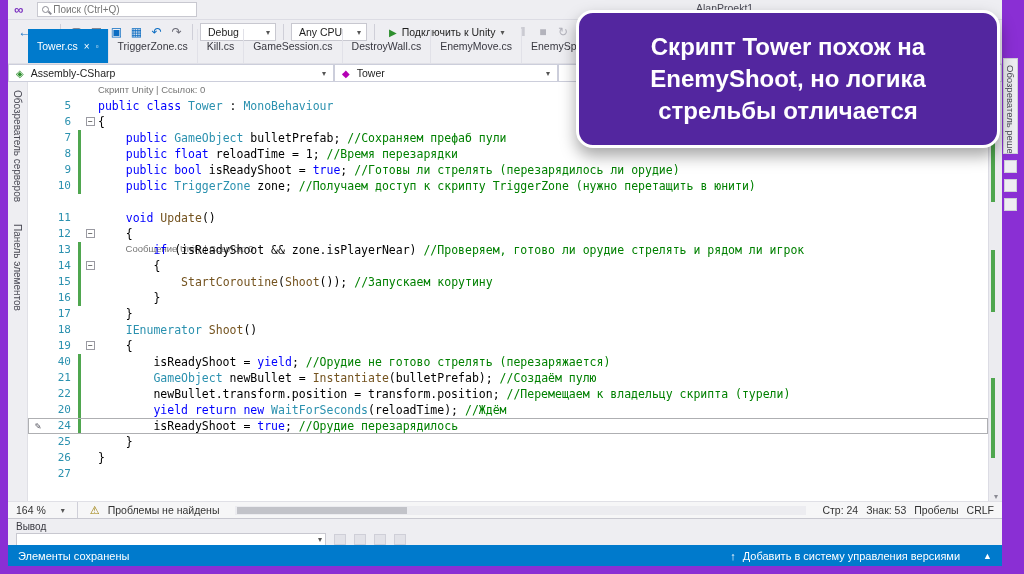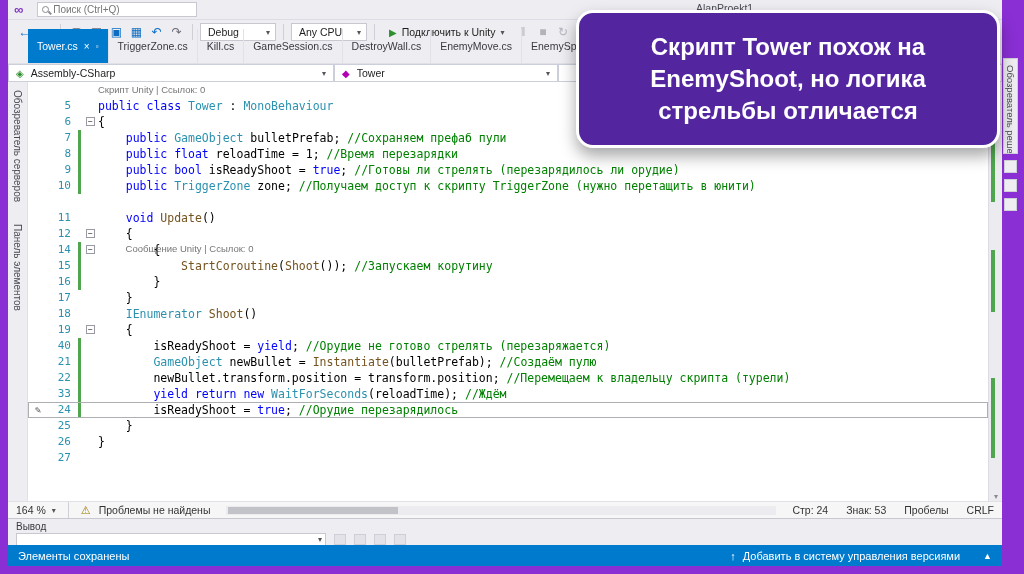--- a/index.html
+++ b/index.html
@@ -52,25 +52,25 @@
   .codetxt{flex:1}
   .codetxt.lens{font-family:Liberation Sans, sans-serif;font-size:9.5px;color:#767676;line-height:16px}
   .tok-kw{color:#0000ff}.tok-ty{color:#2b91af}.tok-me{color:#74531f}.tok-cm{color:#008000}.tok-pl{color:#000}
   .vscroll{width:14px;background:#ececf0;border-left:1px solid #dcdce4;position:relative;flex:none}
   .sarrow{position:absolute;left:0;width:14px;text-align:center;font-size:8px;color:#8a8a93}
   .sarrow.top{top:0}.sarrow.bot{bottom:0}
   .mark{position:absolute;left:2px;width:4px}
   .mark.g{background:#4fa64f}
   
   .estatus{height:17px;background:#f6f6f7;border-top:1px solid #e0e0e6;display:flex;align-items:center;padding:0 8px;gap:8px;font-size:10.5px;color:#333;flex:none}
-  .zoom{display:flex;gap:6px;align-items:center}
+  .zoom{display:flex;gap:15px;align-items:center}
   .warn{color:#9a7b00;font-size:11px}
   .hscroll{flex:1;height:9px;background:#ececf0;position:relative;margin:0 8px}
   .hthumb{position:absolute;left:2px;top:1px;width:170px;height:7px;background:#c2c3c9}
-  .stat-right{display:flex;gap:18px}
+  .stat-right{display:flex;gap:8px}
   .stat-item{white-space:nowrap}
   
   .output{height:27px;background:#eeeef2;border-top:1px solid #c8c8d0;padding:2px 8px;flex:none}
   .output-title{font-size:10px;color:#383840}
   .output-row{margin-top:1px;display:flex;gap:8px;align-items:center}
   .output-dd{width:310px;height:13px;background:#fff;border:1px solid #c8c8d0;display:flex;justify-content:flex-end;align-items:center;padding-right:3px}
   .osq{width:12px;height:11px;background:#e2e2e8;border:1px solid #cfcfd8}
   
   .bluebar{height:21px;background:#007acc;color:#fff;display:flex;align-items:center;padding:0 10px;font-size:11px;justify-content:space-between;flex:none}
   .sb-right{display:flex;align-items:center;gap:7px}
@@ -189,30 +189,31 @@
           <div class="crow"><span class="glyph"></span><span class="lnum"></span><span class="chg"></span><span class="fold"></span><span class="codetxt lens" style="padding-left: 0px;">Скрипт Unity | Ссылок: 0</span></div>
           <div class="crow"><span class="glyph"></span><span class="lnum">5</span><span class="chg"></span><span class="fold"></span><span class="codetxt"><span class="tok-kw">public </span><span class="tok-kw">class </span><span class="tok-ty">Tower</span><span class="tok-pl"> : </span><span class="tok-ty">MonoBehaviour</span></span></div>
           <div class="crow"><span class="glyph"></span><span class="lnum">6</span><span class="chg"></span><span class="fold"><span class="foldbox">−</span></span><span class="codetxt"><span class="tok-pl">{</span></span></div>
           <div class="crow"><span class="glyph"></span><span class="lnum">7</span><span class="chg on"></span><span class="fold"></span><span class="codetxt"><span class="tok-pl">    </span><span class="tok-kw">public </span><span class="tok-ty">GameObject</span><span class="tok-pl"> bulletPrefab; </span><span class="tok-cm">//Сохраняем префаб пули</span></span></div>
           <div class="crow"><span class="glyph"></span><span class="lnum">8</span><span class="chg on"></span><span class="fold"></span><span class="codetxt"><span class="tok-pl">    </span><span class="tok-kw">public </span><span class="tok-kw">float</span><span class="tok-pl"> reloadTime = 1; </span><span class="tok-cm">//Время перезарядки</span></span></div>
           <div class="crow"><span class="glyph"></span><span class="lnum">9</span><span class="chg on"></span><span class="fold"></span><span class="codetxt"><span class="tok-pl">    </span><span class="tok-kw">public </span><span class="tok-kw">bool</span><span class="tok-pl"> isReadyShoot = </span><span class="tok-kw">true</span><span class="tok-pl">; </span><span class="tok-cm">//Готовы ли стрелять (перезарядилось ли орудие)</span></span></div>
           <div class="crow"><span class="glyph"></span><span class="lnum">10</span><span class="chg on"></span><span class="fold"></span><span class="codetxt"><span class="tok-pl">    </span><span class="tok-kw">public </span><span class="tok-ty">TriggerZone</span><span class="tok-pl"> zone; </span><span class="tok-cm">//Получаем доступ к скрипту TriggerZone (нужно перетащить в юнити)</span></span></div>
           <div class="crow"><span class="glyph"></span><span class="lnum"></span><span class="chg"></span><span class="fold"></span><span class="codetxt lens" style="padding-left: 27.6px; margin-top: 47px;">Сообщение Unity | Ссылок: 0</span></div>
           <div class="crow"><span class="glyph"></span><span class="lnum">11</span><span class="chg"></span><span class="fold"></span><span class="codetxt"><span class="tok-pl">    </span><span class="tok-kw">void </span><span class="tok-me">Update</span><span class="tok-pl">()</span></span></div>
           <div class="crow"><span class="glyph"></span><span class="lnum">12</span><span class="chg"></span><span class="fold"><span class="foldbox">−</span></span><span class="codetxt"><span class="tok-pl">    {</span></span></div>
+          <div class="crow"><span class="glyph"></span><span class="lnum">13</span><span class="chg on"></span><span class="fold"></span><span class="codetxt"><span class="tok-pl">        </span><span class="tok-kw">if</span><span class="tok-pl"> (isReadyShoot &amp;&amp; zone.isPlayerNear) </span><span class="tok-cm">//Проверяем, готово ли орудие стрелять и рядом ли игрок</span></span></div>
           <div class="crow"><span class="glyph"></span><span class="lnum">14</span><span class="chg on"></span><span class="fold"><span class="foldbox">−</span></span><span class="codetxt"><span class="tok-pl">        {</span></span></div>
           <div class="crow"><span class="glyph"></span><span class="lnum">15</span><span class="chg on"></span><span class="fold"></span><span class="codetxt"><span class="tok-pl">            </span><span class="tok-me">StartCoroutine</span><span class="tok-pl">(</span><span class="tok-me">Shoot</span><span class="tok-pl">()); </span><span class="tok-cm">//Запускаем корутину</span></span></div>
           <div class="crow"><span class="glyph"></span><span class="lnum">16</span><span class="chg on"></span><span class="fold"></span><span class="codetxt"><span class="tok-pl">        }</span></span></div>
           <div class="crow"><span class="glyph"></span><span class="lnum">17</span><span class="chg"></span><span class="fold"></span><span class="codetxt"><span class="tok-pl">    }</span></span></div>
           <div class="crow"><span class="glyph"></span><span class="lnum">18</span><span class="chg"></span><span class="fold"></span><span class="codetxt"><span class="tok-pl">    </span><span class="tok-ty">IEnumerator </span><span class="tok-me">Shoot</span><span class="tok-pl">()</span></span></div>
           <div class="crow"><span class="glyph"></span><span class="lnum">19</span><span class="chg"></span><span class="fold"><span class="foldbox">−</span></span><span class="codetxt"><span class="tok-pl">    {</span></span></div>
           <div class="crow"><span class="glyph"></span><span class="lnum">40</span><span class="chg on"></span><span class="fold"></span><span class="codetxt"><span class="tok-pl">        isReadyShoot = </span><span class="tok-kw">yield</span><span class="tok-pl">; </span><span class="tok-cm">//Орудие не готово стрелять (перезаряжается)</span></span></div>
           <div class="crow"><span class="glyph"></span><span class="lnum">21</span><span class="chg on"></span><span class="fold"></span><span class="codetxt"><span class="tok-pl">        </span><span class="tok-ty">GameObject</span><span class="tok-pl"> newBullet = </span><span class="tok-me">Instantiate</span><span class="tok-pl">(bulletPrefab); </span><span class="tok-cm">//Создаём пулю</span></span></div>
           <div class="crow"><span class="glyph"></span><span class="lnum">22</span><span class="chg on"></span><span class="fold"></span><span class="codetxt"><span class="tok-pl">        newBullet.transform.position = transform.position; </span><span class="tok-cm">//Перемещаем к владельцу скрипта (турели)</span></span></div>
-          <div class="crow"><span class="glyph"></span><span class="lnum">33</span><span class="chg on"></span><span class="fold"></span><span class="codetxt"><span class="tok-pl">        </span><span class="tok-kw">yield return new </span><span class="tok-ty">WaitForSeconds</span><span class="tok-pl">(reloadTime); </span><span class="tok-cm">//Ждём</span></span></div>
+          <div class="crow"><span class="glyph"></span><span class="lnum">20</span><span class="chg on"></span><span class="fold"></span><span class="codetxt"><span class="tok-pl">        </span><span class="tok-kw">yield return new </span><span class="tok-ty">WaitForSeconds</span><span class="tok-pl">(reloadTime); </span><span class="tok-cm">//Ждём</span></span></div>
           <div class="crow current"><span class="glyph">✎</span><span class="lnum">24</span><span class="chg on"></span><span class="fold"></span><span class="codetxt"><span class="tok-pl">        isReadyShoot = </span><span class="tok-kw">true</span><span class="tok-pl">; </span><span class="tok-cm">//Орудие перезарядилось</span></span></div>
           <div class="crow"><span class="glyph"></span><span class="lnum">25</span><span class="chg"></span><span class="fold"></span><span class="codetxt"><span class="tok-pl">    }</span></span></div>
           <div class="crow"><span class="glyph"></span><span class="lnum">26</span><span class="chg"></span><span class="fold"></span><span class="codetxt"><span class="tok-pl">}</span></span></div>
           <div class="crow"><span class="glyph"></span><span class="lnum">27</span><span class="chg"></span><span class="fold"></span><span class="codetxt"></span></div>
         </div>
     </div>
     <div class="vscroll">
       <span class="sarrow top">▴</span>
       <span class="sarrow bot">▾</span>
     <span class="mark g" style="top: 58px; height: 62px;"></span>

